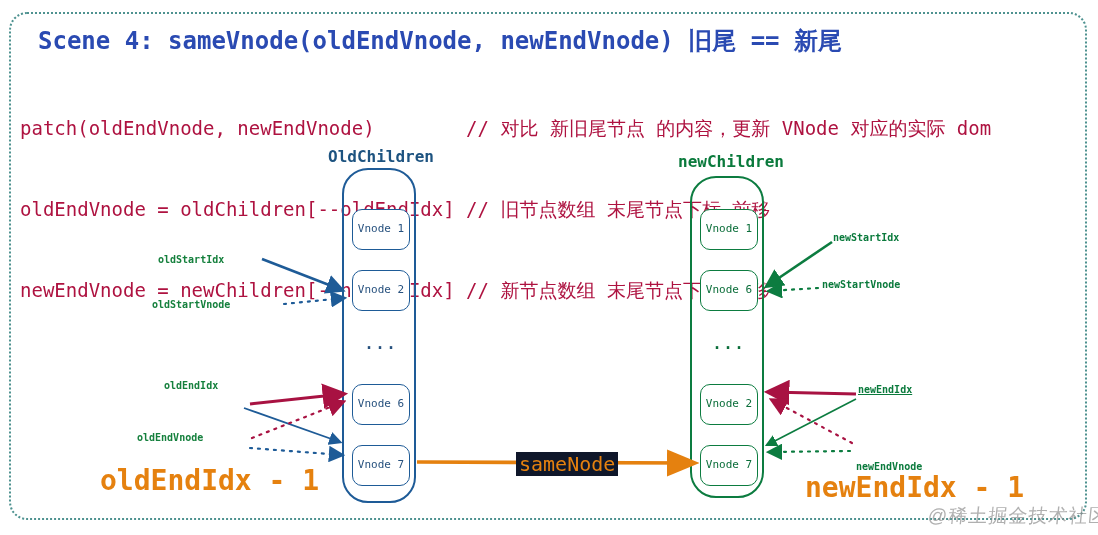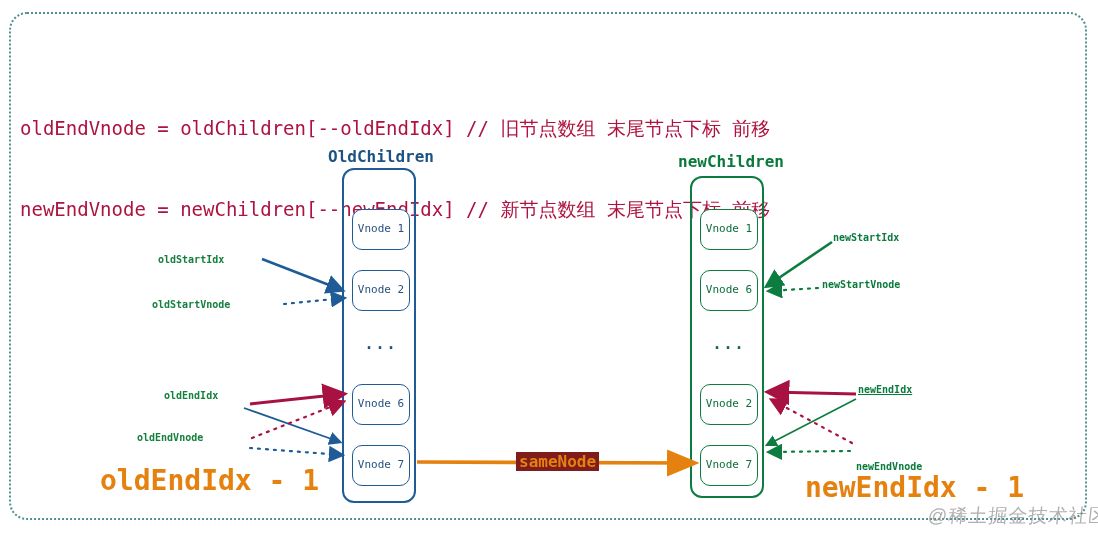--- a/index.html
+++ b/index.html
@@ -18,21 +18,21 @@
     font-size:24px; font-weight:bold; color:#2a4ab2; white-space:pre;
   }
   .code {
     position:absolute; left:20px; top:61px;
     font-size:19px; line-height:27px; color:#ae1240; white-space:pre;
   }
   .col-label { position:absolute; font-size:16px; font-weight:bold; }
   .col-label.old { left:328px; top:147px; width:100px; text-align:center; color:#1d5380; }
   .col-label.new { left:678px; top:152px; width:100px; text-align:center; color:#0a7a3c; }
   .column {
-    position:absolute; border:2px solid; border-radius:12px; background:transparent;
+    position:absolute; border:2px solid; border-radius:26px; background:transparent;
   }
   .column.old { left:342px; top:168px; width:74px; height:335px; border-color:#1e5b97; }
   .column.new { left:690px; top:176px; width:74px; height:322px; border-color:#0c7c40; }
   .vnode {
     position:absolute; left:8px; width:58px; height:41px;
     border:1.5px solid; border-radius:10px;
     font-size:11px; line-height:38px; text-align:center; background:#fff;
   }
   .column.old .vnode { border-color:#1e5b97; color:#27517e; }
   .column.new .vnode { border-color:#0c7c40; color:#0b6e3a; }
@@ -41,21 +41,21 @@
     font-size:15px; font-weight:bold; letter-spacing:2px;
   }
   .column.old .ellipsis { top:165px; color:#27517e; }
   .column.new .ellipsis { top:157px; color:#0b6e3a; }
   .ptr { position:absolute; font-size:10px; font-weight:bold; white-space:pre; }
   .ptr.blue { color:#15803d; }
   .ptr.green { color:#0a7a3c; }
   .ptr.orange { color:#e5810f; font-size:28px; }
   .samenode-label {
     position:absolute; left:516px; top:452px; padding:0 3px;
-    font-size:16px; font-weight:bold; color:#e5810f; background:#7f1d1d;
+    font-size:20px; font-weight:normal; color:#e5810f; background:#0f172a;
   }
   .watermark {
     position:absolute; left:928px; top:503px;
     font-family:"Liberation Sans","DejaVu Sans",sans-serif;
     font-size:19px; color:#8f8f8f; opacity:0.7; transform:skewX(-6deg);
     white-space:nowrap; letter-spacing:1px;
   }
   svg.overlay { position:absolute; left:0; top:0; pointer-events:none; }
   .ln-blue   { stroke:#1e5b97; fill:none; }
   .ln-crims  { stroke:#a81242; fill:none; }
@@ -63,22 +63,24 @@
   .ln-orange { stroke:#e5810f; fill:none; }
   .dotted { stroke-dasharray:2 6; stroke-linecap:round; }
 </style>
 </head>
 <body>
 
 <div class="page">
 
   <div class="frame"></div>
 
+  <div class="title">Scene 4: sameVnode(oldEndVnode, newEndVnode) 旧尾 == 新尾</div>
 
   <div class="code">
+    <div>patch(oldEndVnode, newEndVnode)        // 对比 新旧尾节点 的内容，更新 VNode 对应的实际 dom</div>
     <div>oldEndVnode = oldChildren[--oldEndIdx] // 旧节点数组 末尾节点下标 前移</div>
     <div>newEndVnode = newChildren[--newEndIdx] // 新节点数组 末尾节点下标 前移</div>
   </div>
 
   <div class="col-label old">OldChildren</div>
   <div class="column old">
     <div class="vnode" style="top:39px">Vnode 1</div>
     <div class="vnode" style="top:100px">Vnode 2</div>
     <div class="ellipsis">...</div>
     <div class="vnode" style="top:214px">Vnode 6</div>
@@ -89,21 +91,21 @@
   <div class="column new">
     <div class="vnode" style="top:31px">Vnode 1</div>
     <div class="vnode" style="top:92px">Vnode 6</div>
     <div class="ellipsis">...</div>
     <div class="vnode" style="top:206px">Vnode 2</div>
     <div class="vnode" style="top:267px">Vnode 7</div>
   </div>
 
   <div class="ptr blue" style="left:158px; top:254px;">oldStartIdx</div>
   <div class="ptr blue" style="left:152px; top:299px;">oldStartVnode</div>
-  <div class="ptr blue" style="left:164px; top:390px;text-align:center;">oldEndIdx</div>
+  <div class="ptr blue" style="left:164px; top:380px;text-align:center;">oldEndIdx</div>
   <div class="ptr blue" style="left:137px; top:432px;">oldEndVnode</div>
   <div class="ptr orange" style="left:100px; top:464px;">oldEndIdx - 1</div>
 
   <div class="ptr green" style="left:833px; top:232px;">newStartIdx</div>
   <div class="ptr green" style="left:822px; top:279px;">newStartVnode</div>
   <div class="ptr green" style="left:858px; top:384px;text-decoration:underline;">newEndIdx</div>
   <div class="ptr green" style="left:856px; top:461px;">newEndVnode</div>
   <div class="ptr orange" style="left:805px; top:471px;">newEndIdx - 1</div>
 
   <svg class="overlay" width="1098" height="535" viewBox="0 0 1098 535">

